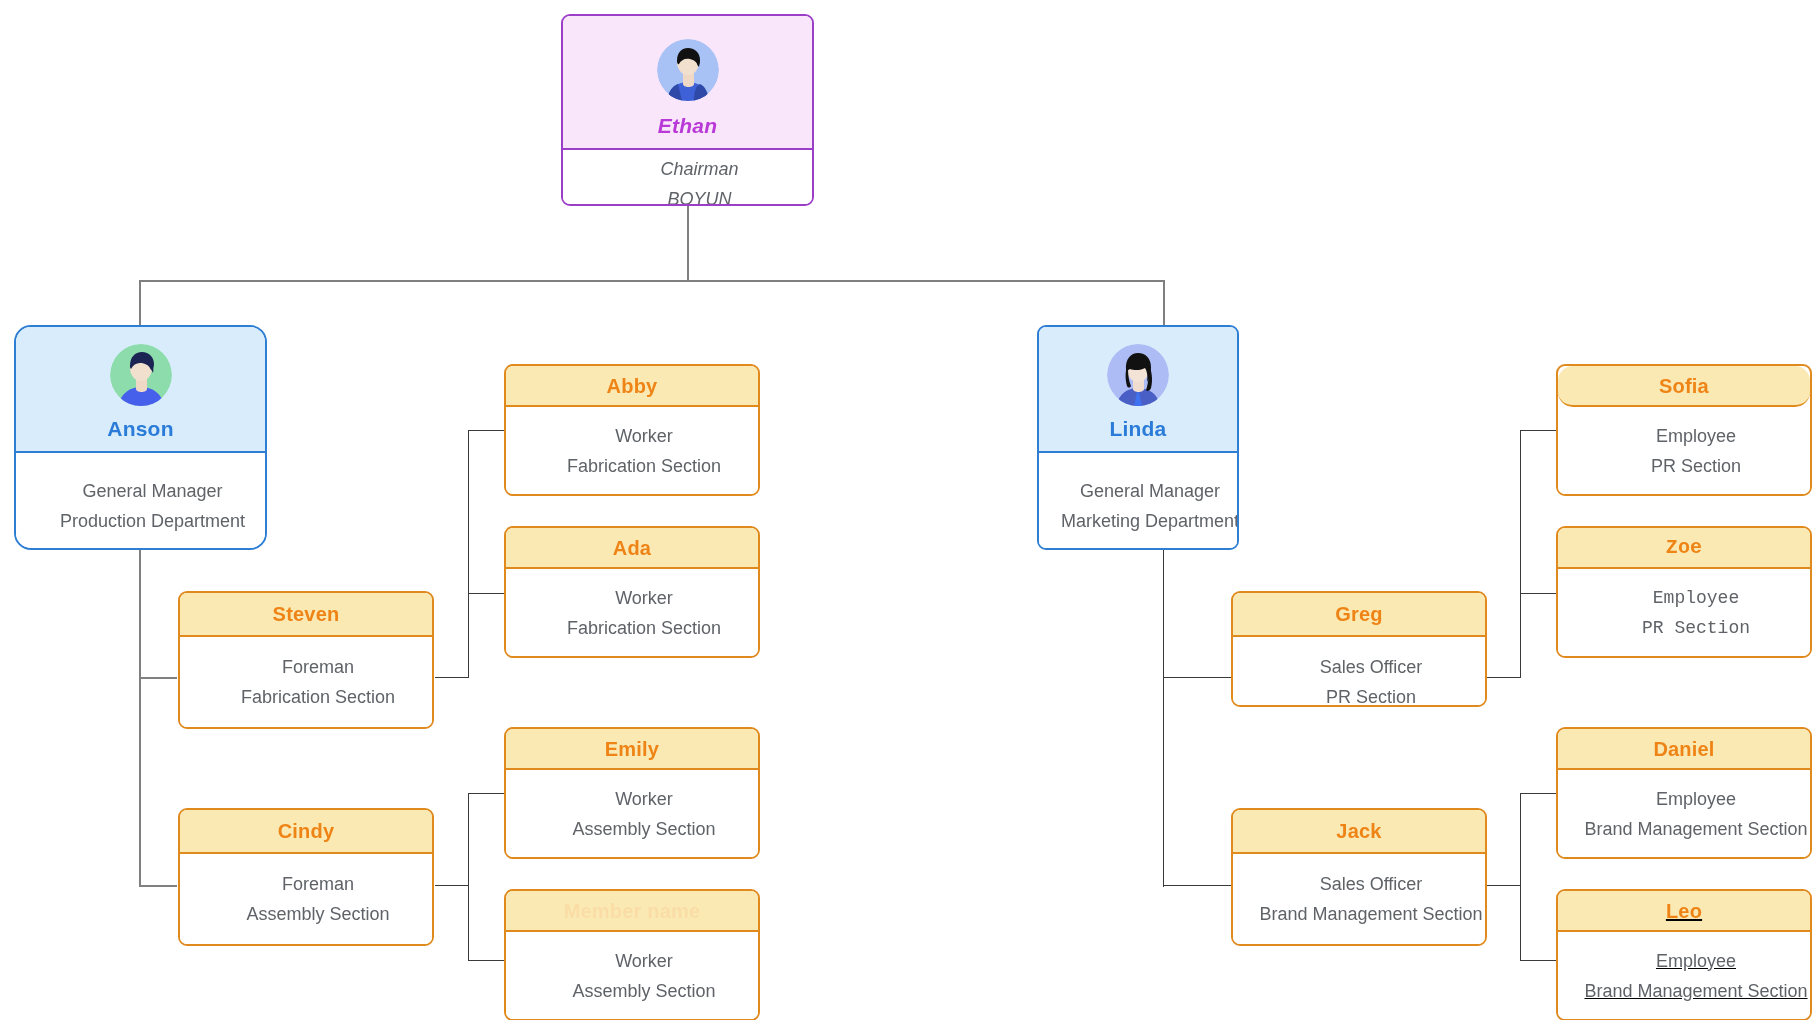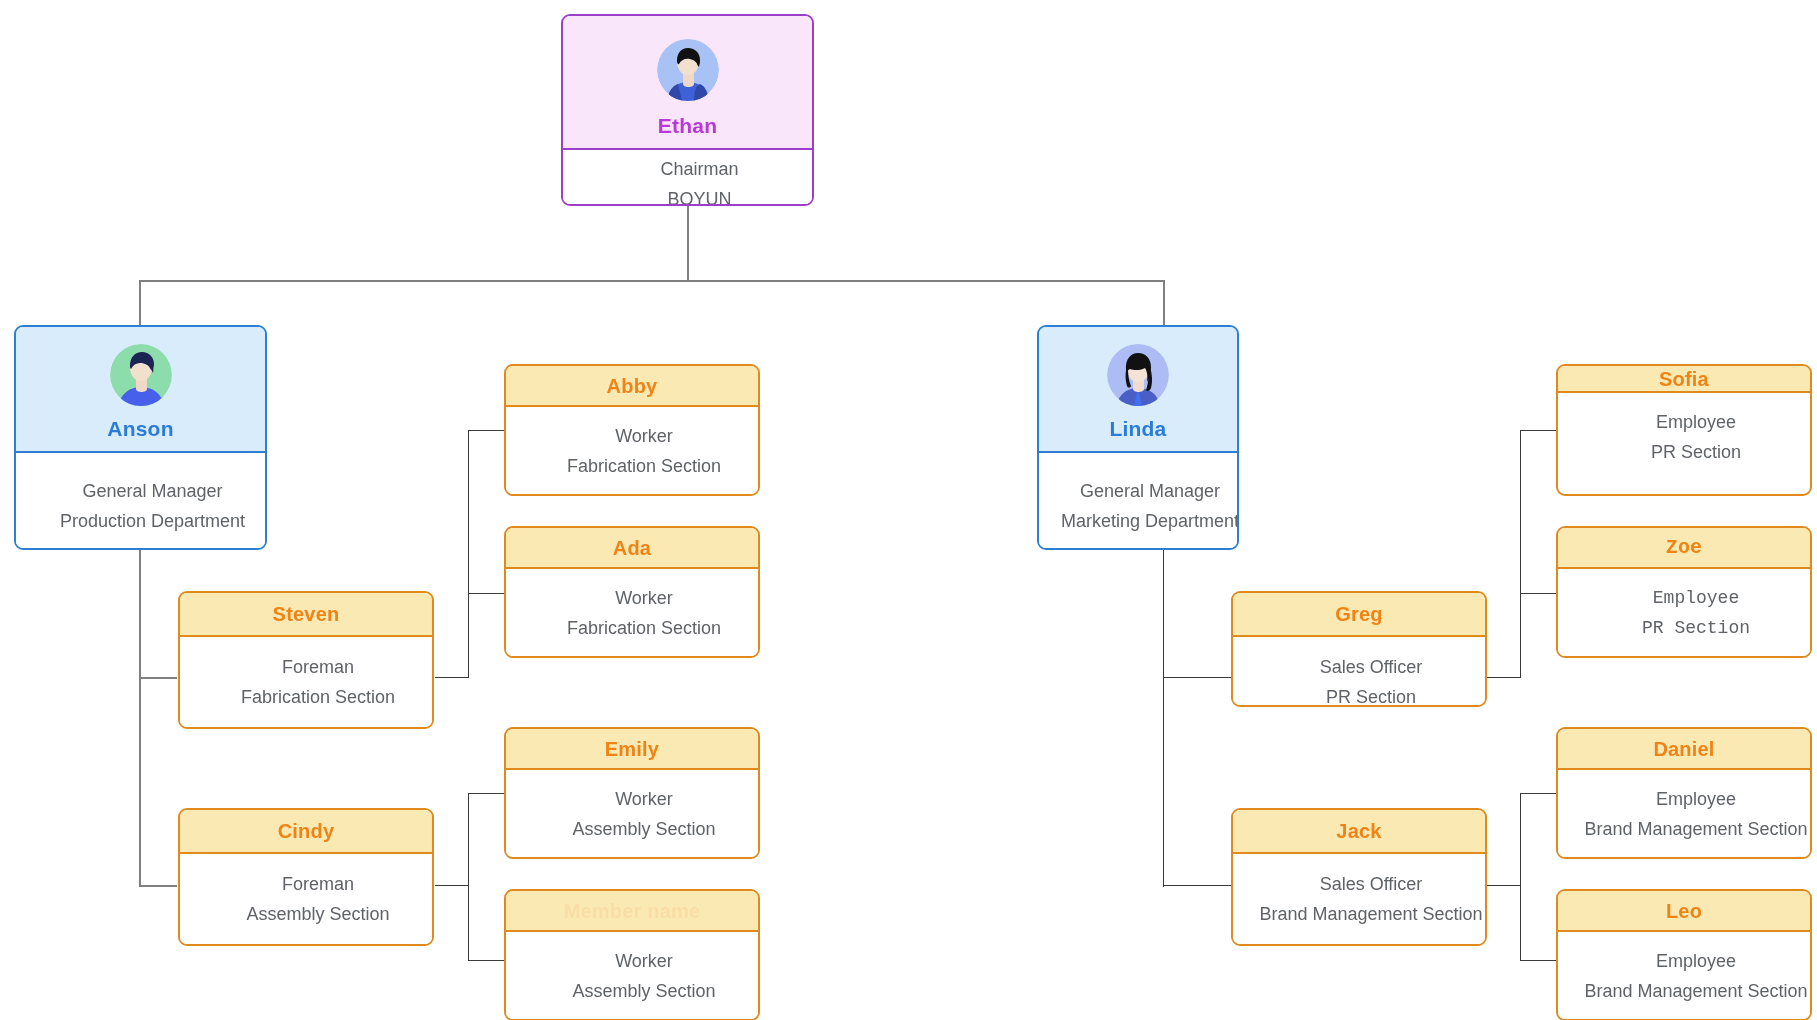--- a/index.html
+++ b/index.html
@@ -75,21 +75,21 @@
   <div class="wire thin" style="left:1487px;top:677px;width:34px;height:1px;"></div>
   <div class="wire thin" style="left:1520px;top:430px;width:1px;height:248px;"></div>
   <div class="wire thin" style="left:1520px;top:430px;width:36px;height:1px;"></div>
   <div class="wire thin" style="left:1520px;top:593px;width:36px;height:1px;"></div>
 
   <div class="wire thin" style="left:1487px;top:885px;width:34px;height:1px;"></div>
   <div class="wire thin" style="left:1520px;top:793px;width:1px;height:168px;"></div>
   <div class="wire thin" style="left:1520px;top:793px;width:36px;height:1px;"></div>
   <div class="wire thin" style="left:1520px;top:960px;width:36px;height:1px;"></div>
 
-  <div class="card root" style="left:561px;top:14px;width:253px;height:192px;">
+  <div class="card root" style="left:561px;top:14px;width:253px;height:192px;font-style:italic;">
     <div class="hdr" style="height:134px;padding-bottom:12px;">
       <span class="avatar" style="width:62px;height:62px;margin-bottom:14px;">
         <svg viewBox="0 0 62 62" width="62" height="62" aria-hidden="true">
           <circle cx="31" cy="31" r="31" fill="#a8c2f5"></circle>
           <path d="M10 62c2-13 10-19 21-19s19 6 21 19z" fill="#3f61d8"></path>
           <path d="M10 62c1-9 5-15 11-17l4 17z" fill="#2f49a8"></path>
           <path d="M37 62c0-10 2-15 6-17 5 2 8 8 9 17z" fill="#2f49a8"></path>
           <path d="M26 30h11v15c0 4-11 4-11 0z" fill="#efd9c6"></path>
           <ellipse cx="31" cy="23" rx="11" ry="13" fill="#f2e0cf"></ellipse>
           <path d="M20 22c0-9 5-13 11-13s12 4 12 12c0 3-1 5-2 6-1-4-4-6-8-7-5-1-9 1-11 5-1 1-2-1-2-3z" fill="#111111"></path>
@@ -97,21 +97,21 @@
         </svg>
       </span>
       <span class="nm">Ethan</span>
     </div>
     <div class="body" style="height:54px;padding-top:14px;">
       <span>Chairman</span>
       <span>BOYUN</span>
     </div>
   </div>
 
-  <div class="card mgr" style="left:14px;top:325px;width:253px;height:225px;">
+  <div class="card mgr" style="left:14px;top:325px;width:253px;height:225px;border-radius:17px;">
     <div class="hdr" style="height:126px;padding-bottom:12px;">
       <span class="avatar" style="width:62px;height:62px;margin-bottom:12px;">
         <svg viewBox="0 0 62 62" width="62" height="62" aria-hidden="true">
           <circle cx="31" cy="31" r="31" fill="#8ddcab"></circle>
           <path d="M8 62c3-13 12-19 23-19s21 6 23 19z" fill="#4660ec"></path>
           <path d="M26 30h11v15c0 4-11 4-11 0z" fill="#efd9c6"></path>
           <ellipse cx="31" cy="24" rx="11" ry="13" fill="#f2e0cf"></ellipse>
           <path d="M20 22c0-9 5-14 12-14 7 0 12 5 12 12 0 3-1 5-3 6-2-5-6-7-11-7-4 0-7 2-9 6-1-1-1-2-1-3z" fill="#1b2452"></path>
           <path d="M40 16c3 3 4 8 3 13-2-3-3-7-4-10z" fill="#1b2452"></path>
         </svg>
@@ -220,21 +220,21 @@
     <div class="hdr" style="height:44px;">
       <span class="nm">Jack</span>
     </div>
     <div class="body" style="height:90px;">
       <span>Sales Officer</span>
       <span>Brand Management Section</span>
     </div>
   </div>
 
   <div class="card staff" style="left:1556px;top:364px;width:256px;height:132px;">
-    <div class="hdr" style="height:27px;">
+    <div class="hdr" style="height:41px;border-radius:15px;">
       <span class="nm">Sofia</span>
     </div>
     <div class="body" style="height:87px;">
       <span>Employee</span>
       <span>PR Section</span>
     </div>
   </div>
 
   <div class="card staff" style="left:1556px;top:526px;width:256px;height:132px;font-family:Liberation Mono, monospace;">
     <div class="hdr" style="height:41px;">
@@ -249,21 +249,21 @@
   <div class="card staff" style="left:1556px;top:727px;width:256px;height:132px;">
     <div class="hdr" style="height:41px;">
       <span class="nm">Daniel</span>
     </div>
     <div class="body" style="height:87px;">
       <span>Employee</span>
       <span>Brand Management Section</span>
     </div>
   </div>
 
-  <div class="card staff" style="left:1556px;top:889px;width:256px;height:132px;">
+  <div class="card staff" style="left:1556px;top:889px;width:256px;height:132px;text-decoration:underline;">
     <div class="hdr" style="height:41px;">
       <span class="nm">Leo</span>
     </div>
     <div class="body" style="height:87px;">
       <span>Employee</span>
       <span>Brand Management Section</span>
     </div>
   </div>
 
 </div>

